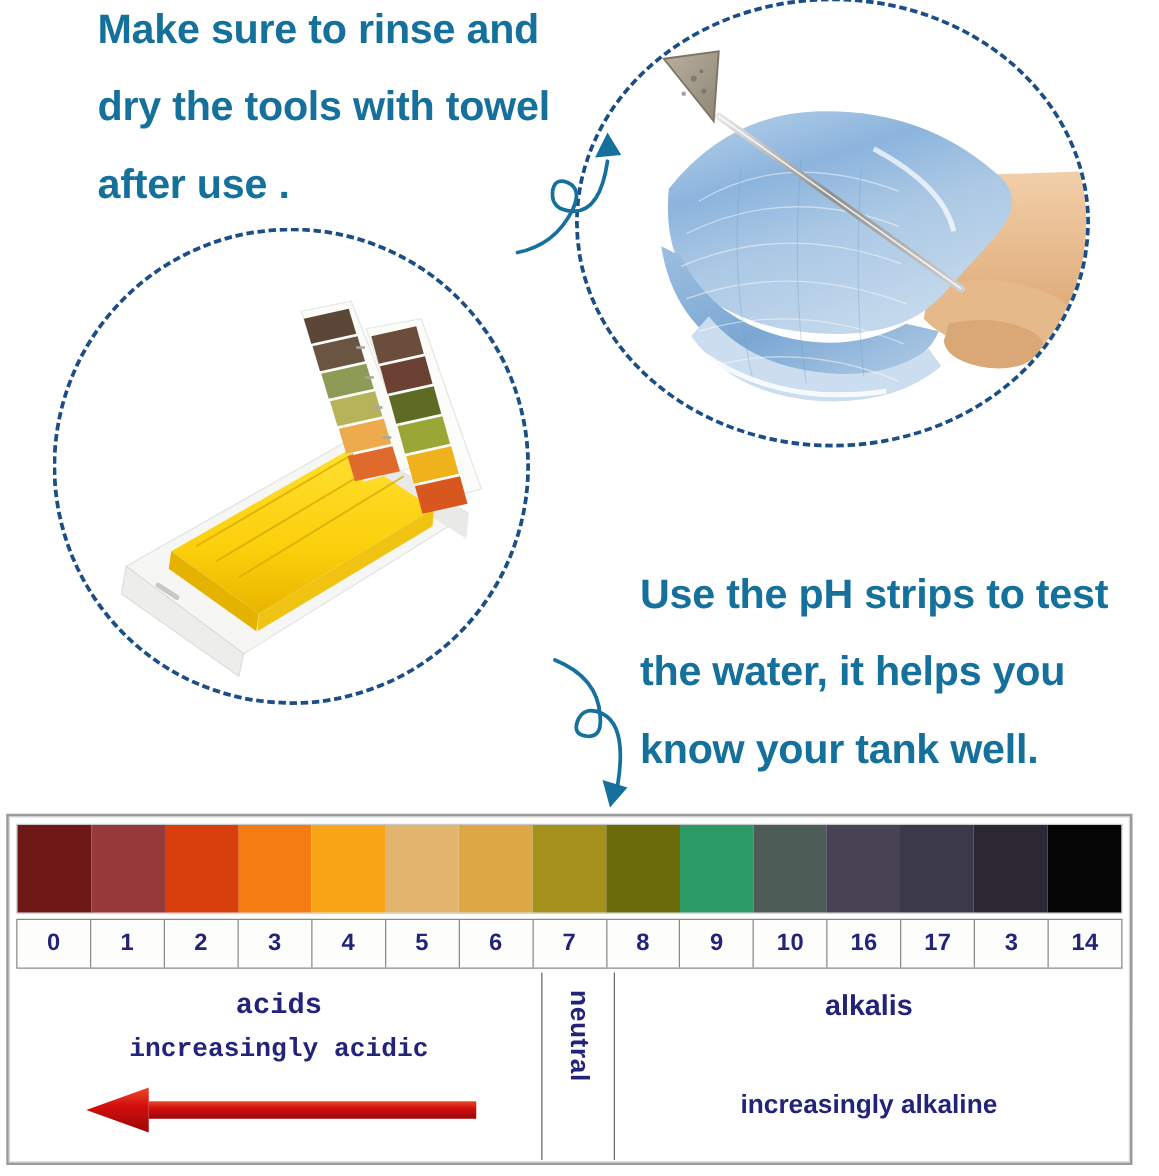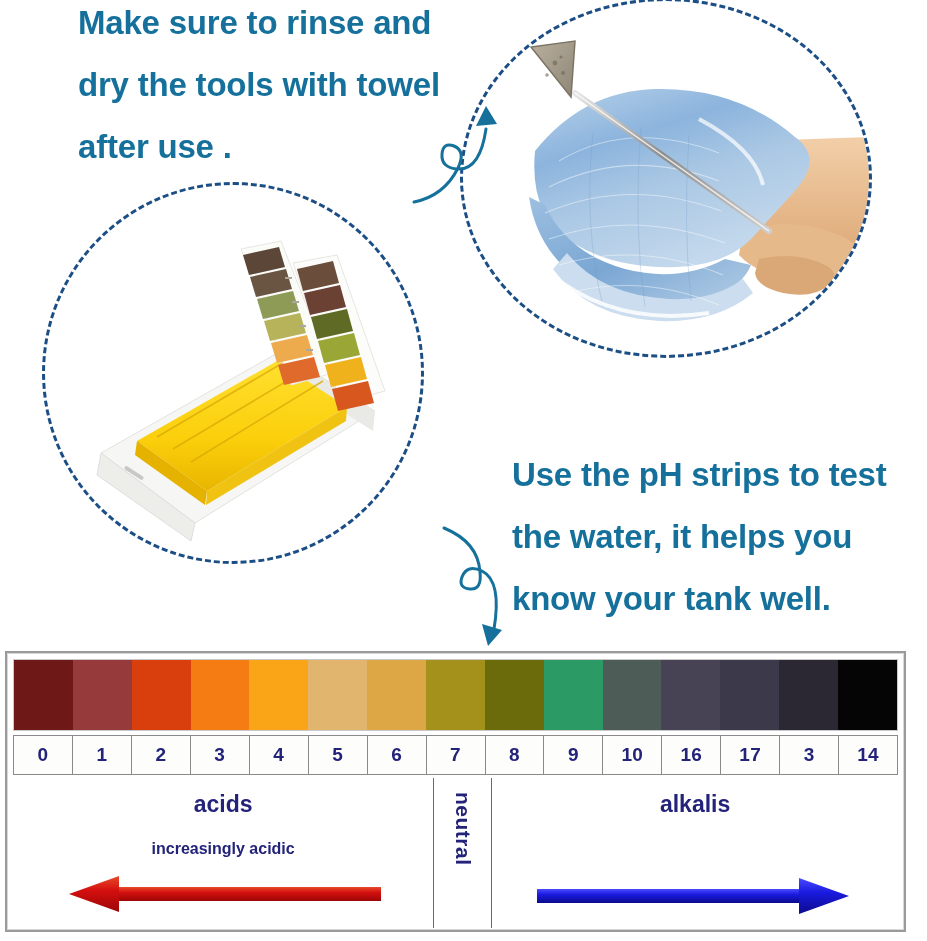--- a/index.html
+++ b/index.html
@@ -95,31 +95,31 @@
     height:150px;
     width:100%;
     margin-top:3px;
     box-sizing:border-box;
   }
   .band{
     position:absolute;top:0;height:100%;
     box-sizing:border-box;
     display:flex;flex-direction:column;align-items:center;
   }
-  #band-acids{left:0;width:47.6%;border-right:1px solid #6a6a6a;}
+  #band-acids{left:0;width:47.6%;border-right:1px solid #6a6a6a;font-family:Liberation Mono, monospace;}
   #band-neutral{left:47.6%;width:6.55%;border-right:1px solid #6a6a6a;}
   #band-alkalis{left:54.15%;width:45.85%;gap:42px;}
 
   .band-title{
     color:#23237a;font-weight:bold;font-size:23px;
     margin-top:13px;
   }
   .band-sub{
-    color:#23237a;font-weight:bold;font-size:16px;
-    margin-top:22px;
+    color:#23237a;font-weight:bold;font-size:21px;
+    margin-top:12px;
   }
   .band-vertical{
     color:#23237a;font-weight:bold;font-size:21px;
     writing-mode:vertical-rl;
     margin-top:14px;
     letter-spacing:0.5px;
   }
   .arrow-wrap{margin-top:16px;}
 </style>
 </head>
@@ -324,20 +324,21 @@
           </svg>
         </div>
       </div>
 
       <div class="band" id="band-neutral">
         <div class="band-vertical">neutral</div>
       </div>
 
       <div class="band" id="band-alkalis">
         <div class="band-title">alkalis</div>
+        <div class="band-sub">increasingly alkaline</div>
         <div class="arrow-wrap">
           <svg width="320" height="40" viewBox="0 0 320 40">
             <defs>
               <linearGradient id="blueg" x1="0" y1="0" x2="0" y2="1">
                 <stop offset="0%" stop-color="#4a4aff"></stop>
                 <stop offset="40%" stop-color="#1a1ae0"></stop>
                 <stop offset="100%" stop-color="#0b0b8c"></stop>
               </linearGradient>
             </defs>
             <rect x="2" y="13" width="262" height="14" fill="url(#blueg)"></rect>

